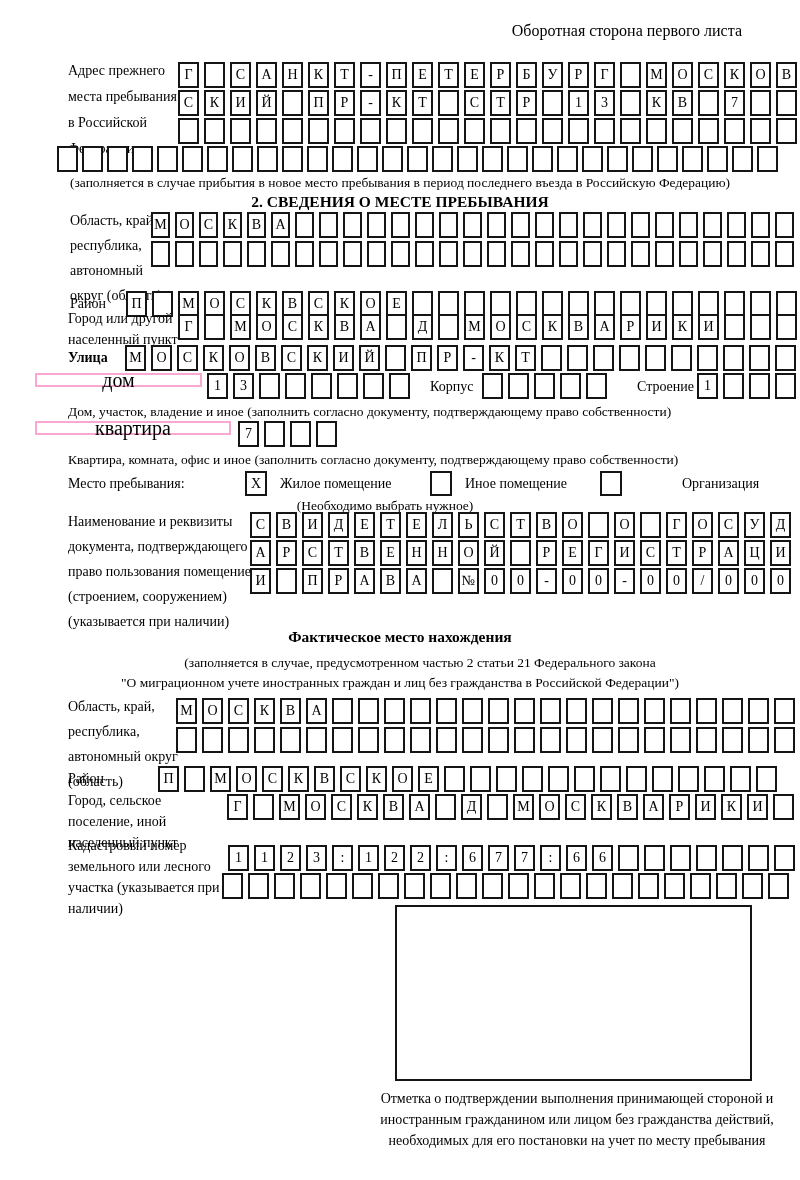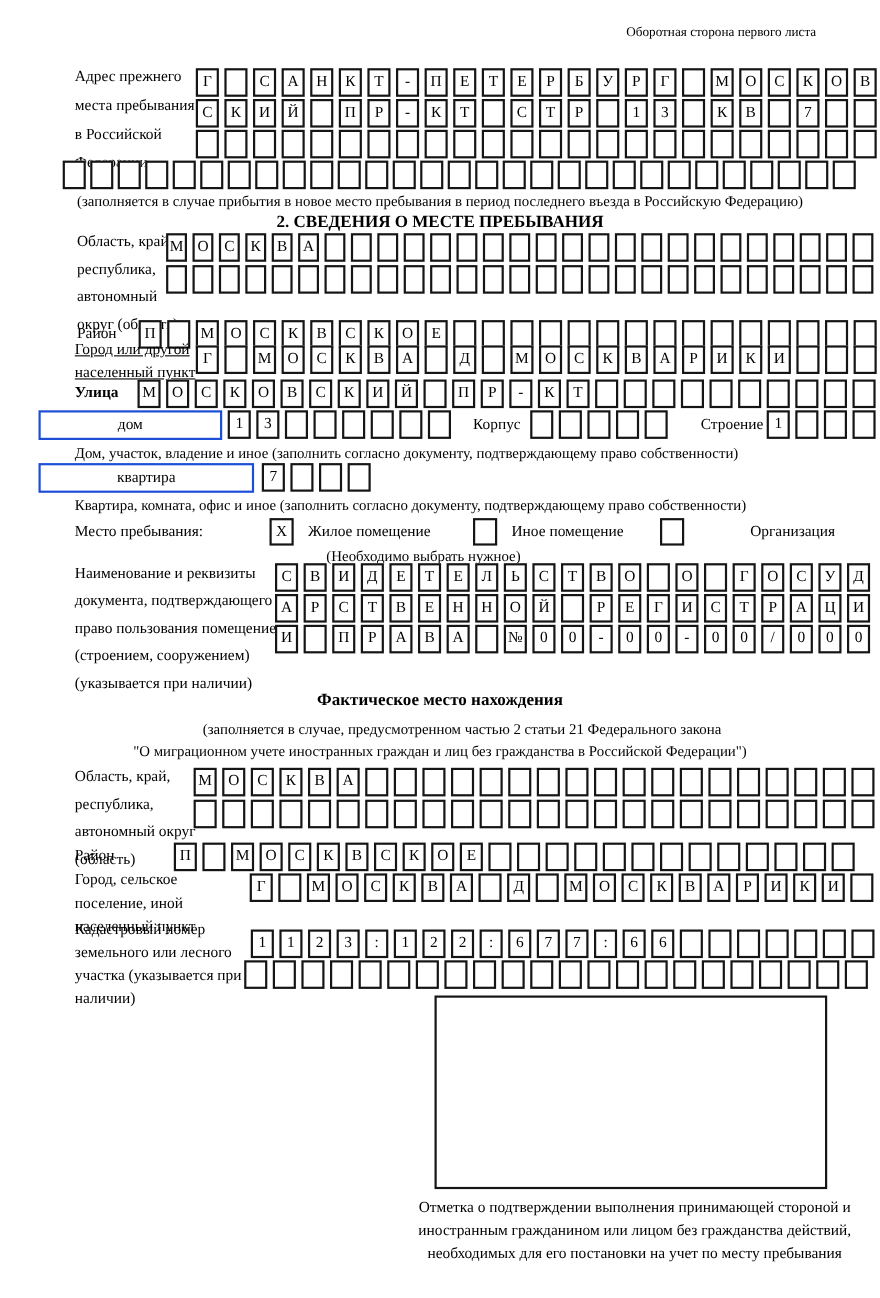--- a/index.html
+++ b/index.html
@@ -10,23 +10,23 @@
   .cellrow.g4{gap:4px;}
   .cell{flex:none;width:21px;height:26px;border:2px solid #151515;box-sizing:border-box;
         display:flex;align-items:center;justify-content:center;font-size:14px;background:#fff;}
   .tight .cell{width:19px;}
   .lbl{font-size:14px;line-height:26px;}
   .lbl.lh21{line-height:21px;}
   .lbl.lh25{line-height:25px;}
   .cap{font-size:13.5px;line-height:18px;}
   .center{text-align:center;}
   .title{font-weight:bold;font-size:15.5px;text-align:center;}
-  .hdr{font-size:12px;text-align:right;}
-  .rect{border:2px solid #1d4ed8;box-sizing:border-box;height:27px;display:flex;
-        align-items:center;justify-content:center;font-size:14px;background:#fff;}
+  .hdr{font-size:16px;text-align:right;}
+  .rect{border:2px solid #f9a8d4;box-sizing:border-box;height:14px;display:flex;
+        align-items:center;justify-content:center;font-size:20px;background:#fff;}
   .chk{width:22px;height:25px;border:2px solid #151515;box-sizing:border-box;display:flex;
        align-items:center;justify-content:center;font-size:14px;background:#fff;}
   .inline-lbl{font-size:14px;line-height:27px;}
   .bigbox{border:2px solid #151515;box-sizing:border-box;background:#fff;}
 </style>
 </head>
 <body>
 
 <div class="page">
 
@@ -229,21 +229,21 @@
       <span class="cell"></span>
       <span class="cell"></span>
       <span class="cell"></span>
       <span class="cell"></span>
       <span class="cell"></span>
       <span class="cell"></span>
       <span class="cell"></span>
       <span class="cell"></span>
     </div>
 
-  <div class="abs lbl lh21" style="left:68px;top:308px;width:112px;text-decoration:underline;">Город или другой населенный пункт</div>
+  <div class="abs lbl lh21" style="left:68px;top:308px;width:112px;">Город или другой населенный пункт</div>
   <div class="abs cellrow" style="left:178px;top:314px;">
       <span class="cell">Г</span>
       <span class="cell"></span>
       <span class="cell">М</span>
       <span class="cell">О</span>
       <span class="cell">С</span>
       <span class="cell">К</span>
       <span class="cell">В</span>
       <span class="cell">А</span>
       <span class="cell"></span>

